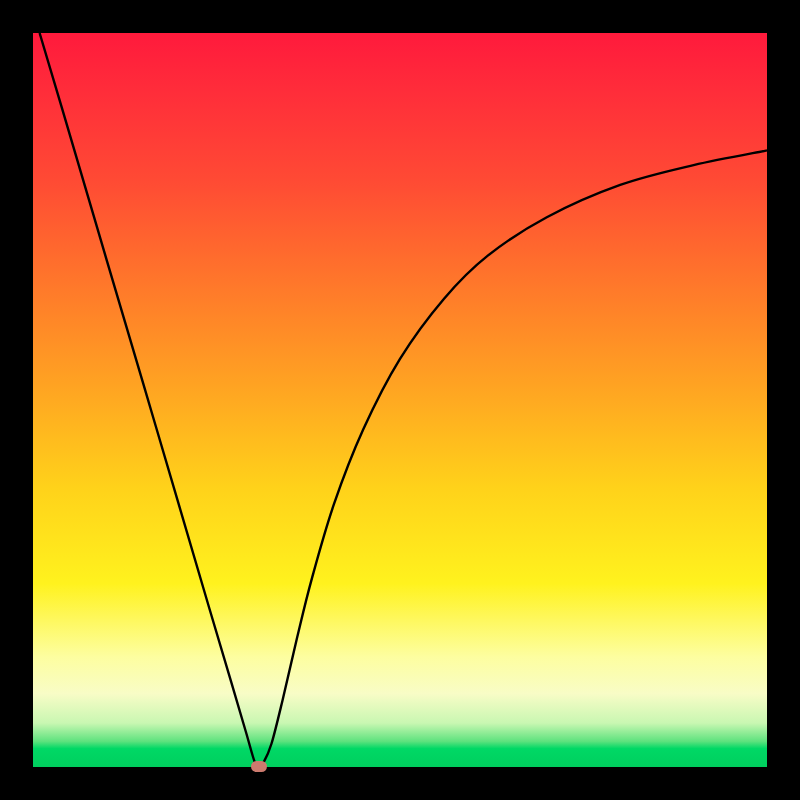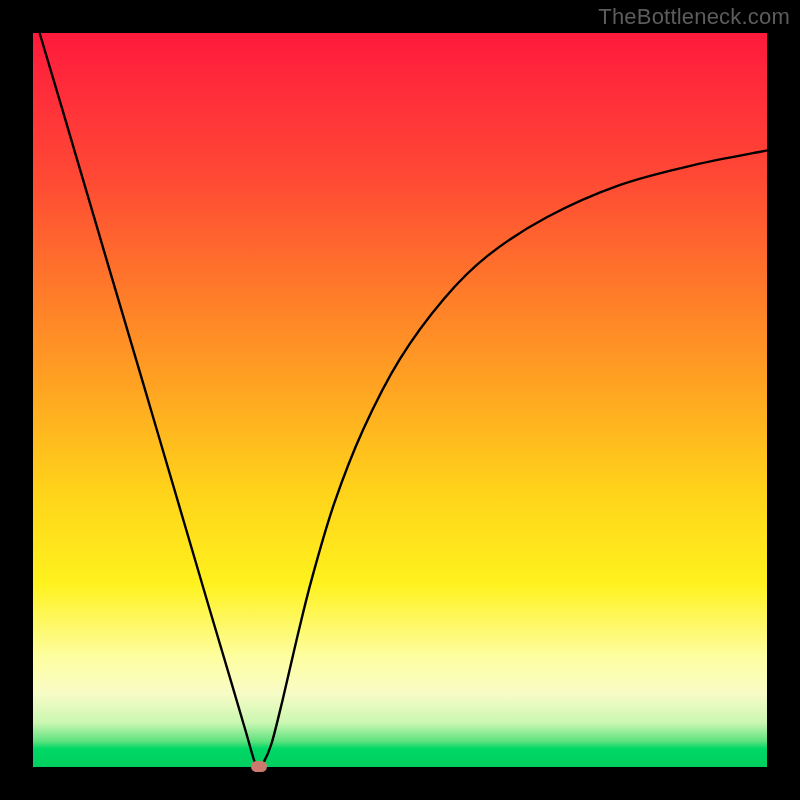--- a/index.html
+++ b/index.html
@@ -72,14 +72,13 @@
 
 <div class="frame">
 
   <div class="plot-area">
     <svg class="curve" viewBox="0 0 734 734" preserveAspectRatio="none">
       <path id="curve-path" fill="none" stroke-width="2.4" stroke-linejoin="round" stroke="#000000" d="M 6.61 0.00 C 11.62 16.88, 25.57 63.61, 36.70 101.29 C 47.83 138.97, 61.17 184.60, 73.40 226.07 C 85.63 267.54, 97.87 308.65, 110.10 350.12 C 122.33 391.59, 135.79 437.46, 146.80 474.90 C 157.81 512.33, 167.60 545.73, 176.16 574.72 C 184.72 603.71, 192.06 628.18, 198.18 648.86 C 204.30 669.53, 208.95 685.43, 212.86 698.77 C 216.77 712.10, 219.47 723.23, 221.67 728.86 C 223.87 734.49, 224.60 732.41, 226.07 732.53 C 227.54 732.65, 228.40 733.27, 230.48 729.60 C 232.56 725.93, 235.37 720.91, 238.55 710.51 C 241.73 700.11, 245.28 684.94, 249.56 667.21 C 253.84 649.47, 259.35 624.39, 264.24 604.08 C 269.13 583.77, 272.80 567.50, 278.92 545.36 C 285.04 523.22, 292.38 496.06, 300.94 471.23 C 309.50 446.39, 319.29 420.58, 330.30 396.36 C 341.31 372.14, 353.54 347.67, 367.00 325.90 C 380.46 304.12, 396.36 282.96, 411.04 265.71 C 425.72 248.46, 437.95 235.98, 455.08 222.40 C 472.21 208.82, 491.78 195.98, 513.80 184.23 C 535.82 172.49, 562.73 160.62, 587.20 151.94 C 611.67 143.25, 636.13 137.87, 660.60 132.12 C 685.07 126.37, 721.77 119.89, 734.00 117.44"></path>
     </svg>
     <div id="marker" class="marker" style="left: 218.072px; top: 727.532px; background: rgb(204, 122, 110);"></div>
   </div>
 
-  <div class="watermark">TheBottleneck.com</div>
 </div>
 
 </body></html>

